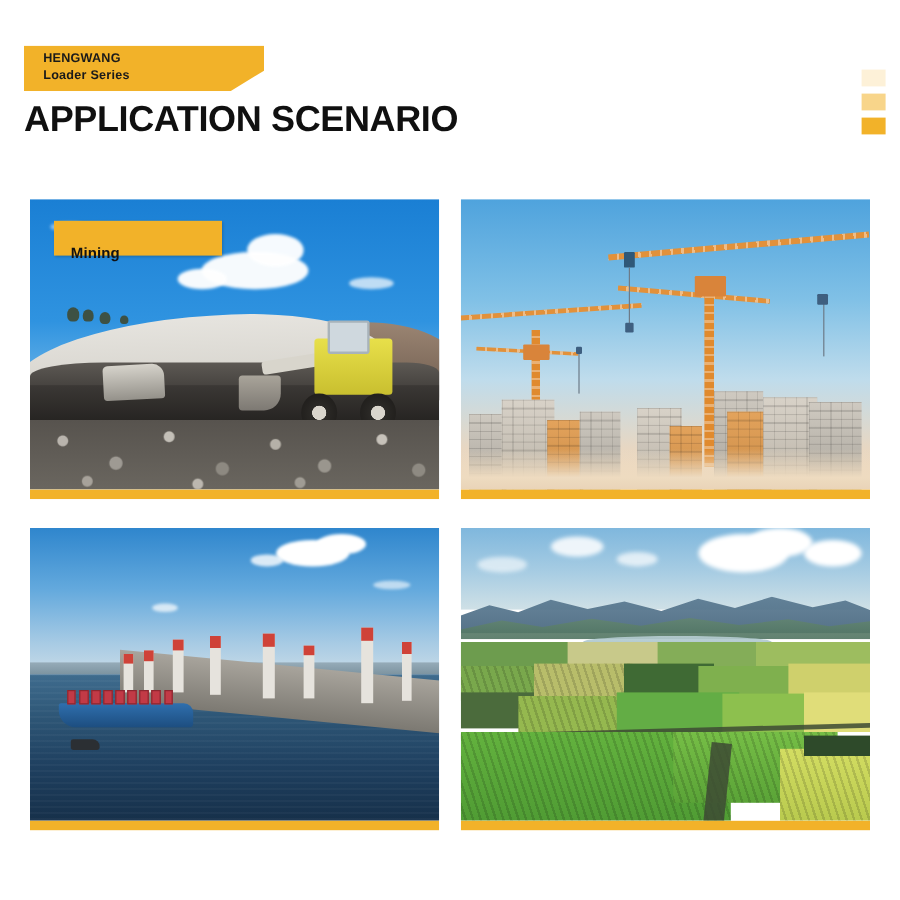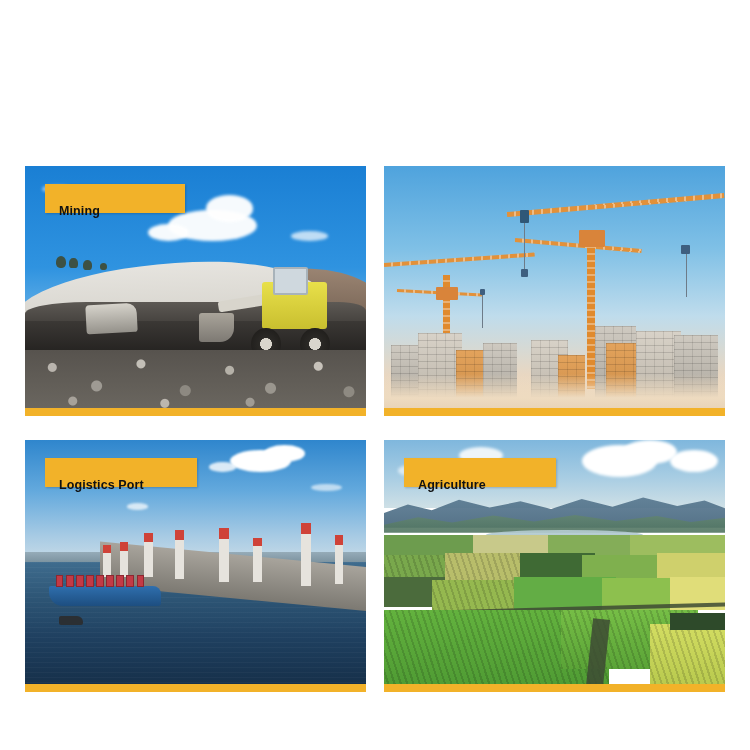--- a/index.html
+++ b/index.html
@@ -297,20 +297,35 @@
   }
   .g-road {
     position: absolute; background: #3d4a34; opacity: .85;
   }
 </style>
 </head>
 <body>
 
 <div id="page">
 
+  <div id="header">
+
+    <div id="brand-tag">
+      <div class="l1">HENGWANG</div>
+      <div class="l2">Loader Series</div>
+    </div>
+
+    <div id="page-title">APPLICATION SCENARIO</div>
+
+    <div id="deco-squares">
+      <i class="s1"></i>
+      <i class="s2"></i>
+      <i class="s3"></i>
+    </div>
+  </div>
 
   <div id="grid">
 
     <div class="card">
       <div class="photo">
         <div class="scene">
           <div class="m-sky"></div>
           <div class="m-cloud" style="left:42%;top:18%;width:26%;height:13%;"></div>
           <div class="m-cloud" style="left:53%;top:12%;width:14%;height:11%;"></div>
           <div class="m-cloud" style="left:36%;top:24%;width:12%;height:7%;"></div>
@@ -428,23 +443,20 @@
             <div class="p-cont" style="left:24%;"></div>
             <div class="p-cont" style="left:33%;"></div>
             <div class="p-cont" style="left:42%;"></div>
             <div class="p-cont" style="left:51%;"></div>
             <div class="p-cont" style="left:60%;"></div>
             <div class="p-cont" style="left:69%;"></div>
             <div class="p-cont" style="left:78%;"></div>
           </div>
           <div class="p-tug"></div>
         </div>
-        <div class="card-label wide">
-          <span>Logistics Port</span>
-        </div>
       </div>
       <div class="card-bar"></div>
     </div>
 
     <div class="card">
       <div class="photo">
         <div class="scene">
           <div class="g-sky"></div>
           <div class="g-cloud" style="left:58%;top:2%;width:22%;height:13%;"></div>
           <div class="g-cloud" style="left:70%;top:0%;width:16%;height:10%;"></div>
@@ -476,21 +488,18 @@
 
             <div class="g-road" style="left:-4%;top:48%;width:112%;height:3%;transform:rotate(-1.6deg);"></div>
 
             <div class="g-field g-stripes" style="left:-6%;top:50%;width:72%;height:54%;background:linear-gradient(#63b23e,#4e9a33);"></div>
             <div class="g-field g-stripes" style="left:52%;top:50%;width:40%;height:40%;background:linear-gradient(#76be46,#5aa337);"></div>
             <div class="g-field g-stripes" style="left:78%;top:60%;width:30%;height:44%;background:linear-gradient(#d3dd62,#b6c84c);"></div>
             <div class="g-field" style="left:84%;top:52%;width:20%;height:12%;background:#2e4a2a;"></div>
             <div class="g-road" style="left:60%;top:56%;width:5%;height:52%;transform:rotate(6deg);"></div>
           </div>
         </div>
-        <div class="card-label wide">
-          <span>Agriculture</span>
-        </div>
       </div>
       <div class="card-bar"></div>
     </div>
 
   </div>
 </div>
 
 </body></html>

